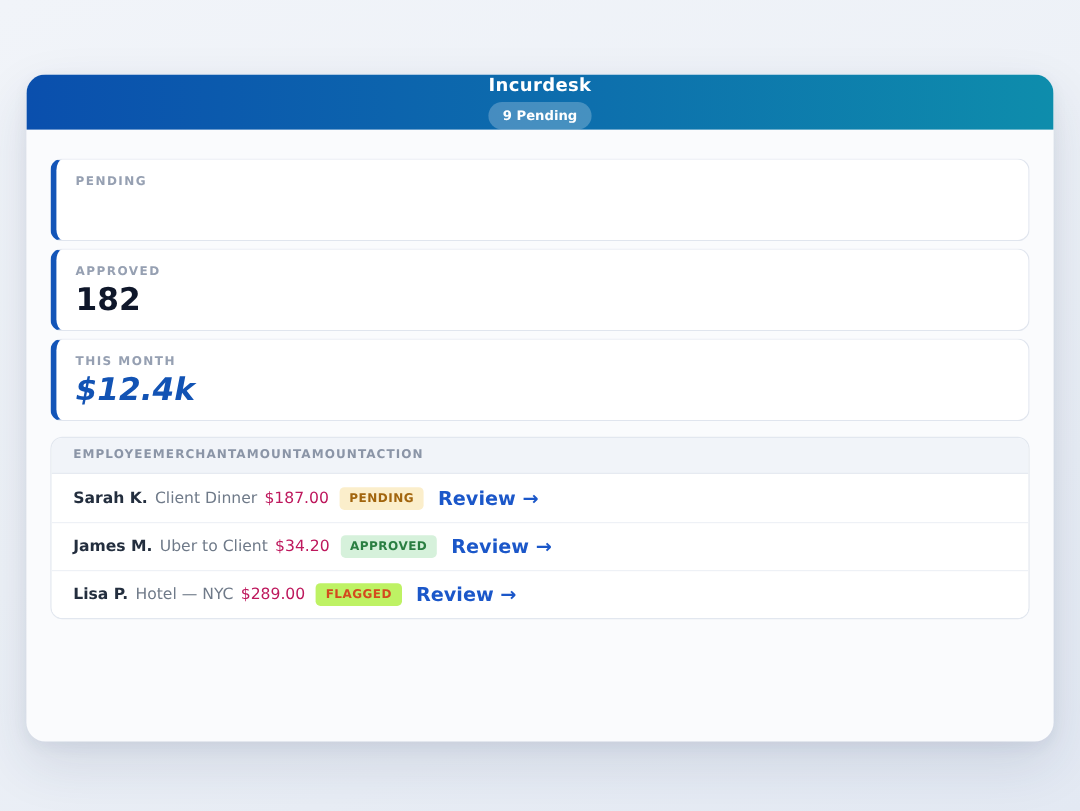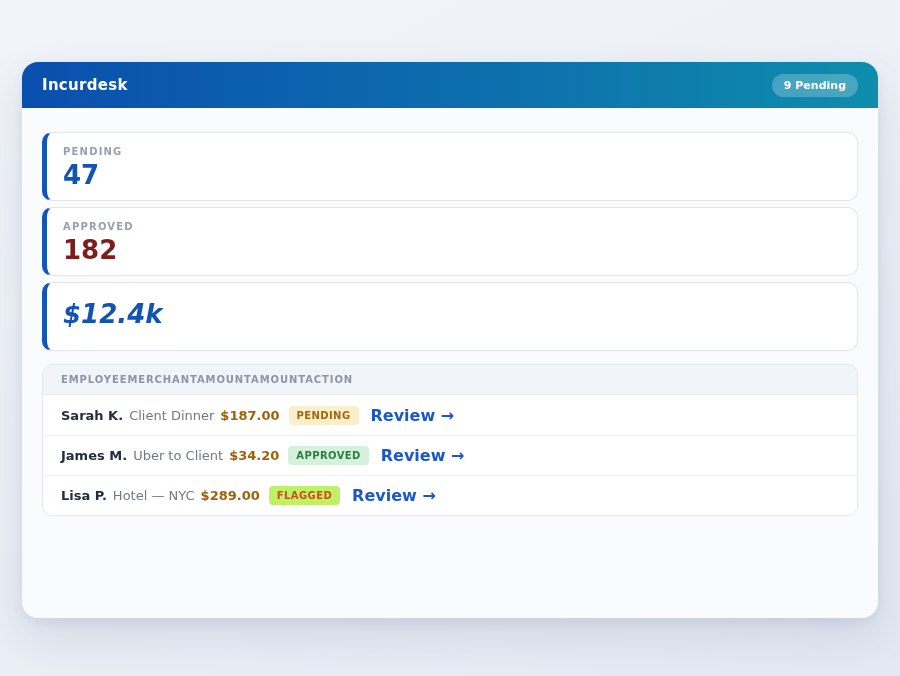--- a/index.html
+++ b/index.html
@@ -17,20 +17,21 @@
     box-shadow: 0 18px 45px rgba(30, 50, 90, 0.12), 0 4px 12px rgba(30,50,90,0.06);
     overflow: hidden;
   }
   .app-header {
     height: 46px;
     display: flex;
     align-items: center;
     justify-content: space-between;
     padding: 0 20px;
     background: linear-gradient(90deg, #0a4fad 0%, #0d6fad 55%, #0e8dac 100%);
+    flex-direction: column;
   }
   .app-title {
     color: #ffffff;
     font-size: 15px;
     font-weight: bold;
     letter-spacing: 0.3px;
   }
   .pending-pill {
     background: rgba(255,255,255,0.24);
     color: #ffffff;
@@ -83,21 +84,21 @@
     height: 40px;
     display: flex;
     align-items: center;
     padding: 0 18px;
     font-size: 13px;
     background: #ffffff;
   }
   .table-row + .table-row { border-top: 1px solid #eef1f6; }
   .cell-employee { font-weight: bold; color: #232e3e; margin-right: 6px; }
   .cell-merchant { color: #6f7a89; margin-right: 6px; }
-  .cell-amount { font-weight: bold; color: #a16207; margin-right: 9px; text-align: right; }
+  .cell-amount { font-weight: normal; color: #be185d; margin-right: 9px; text-align: right; }
   .status-badge {
     font-size: 10px;
     font-weight: bold;
     letter-spacing: 0.4px;
     padding: 4px 8px;
     border-radius: 4px;
     margin-right: 12px;
   }
   .review-link {
     font-weight: bold;
@@ -114,29 +115,29 @@
 
   <div class="app-header">
     <div class="app-title">Incurdesk</div>
     <div class="pending-pill">9 Pending</div>
   </div>
 
   <div class="content">
 
     <div class="stat-card" style="border-left-color: rgb(19, 85, 184);">
       <div class="stat-label">PENDING</div>
-      <div class="stat-value" style="color: rgb(18, 83, 180);">47</div>
     </div>
 
     <div class="stat-card" style="border-left-color: rgb(19, 85, 184);">
       <div class="stat-label">APPROVED</div>
-      <div class="stat-value" style="color: #7f1d1d;">182</div>
+      <div class="stat-value" style="color: #0f172a;">182</div>
     </div>
 
     <div class="stat-card" style="border-left-color: rgb(19, 85, 184);">
+      <div class="stat-label">THIS MONTH</div>
       <div class="stat-value" style="color: rgb(18, 83, 180); font-style: italic;">$12.4k</div>
     </div>
 
 
     <div class="expense-table">
 
       <div class="table-head">
         <span>EMPLOYEE</span><span>MERCHANT</span><span>AMOUNT</span><span>AMOUNT</span><span>ACTION</span>
       </div>
 

